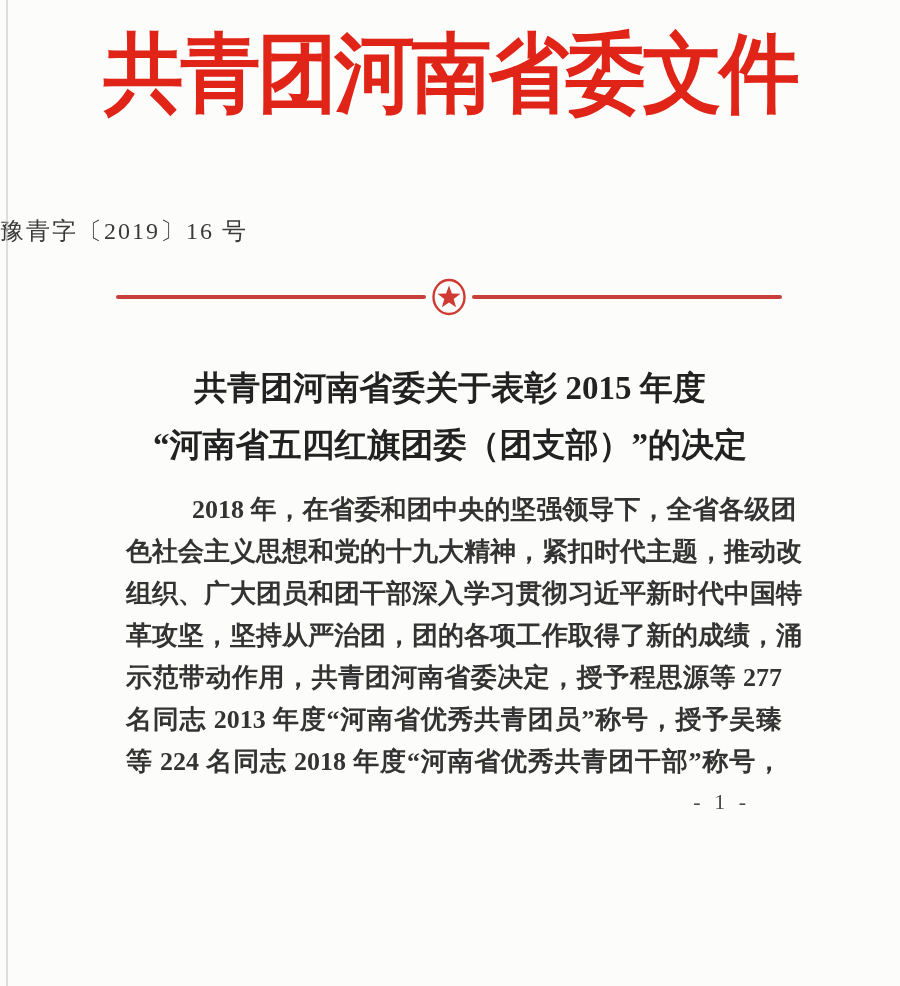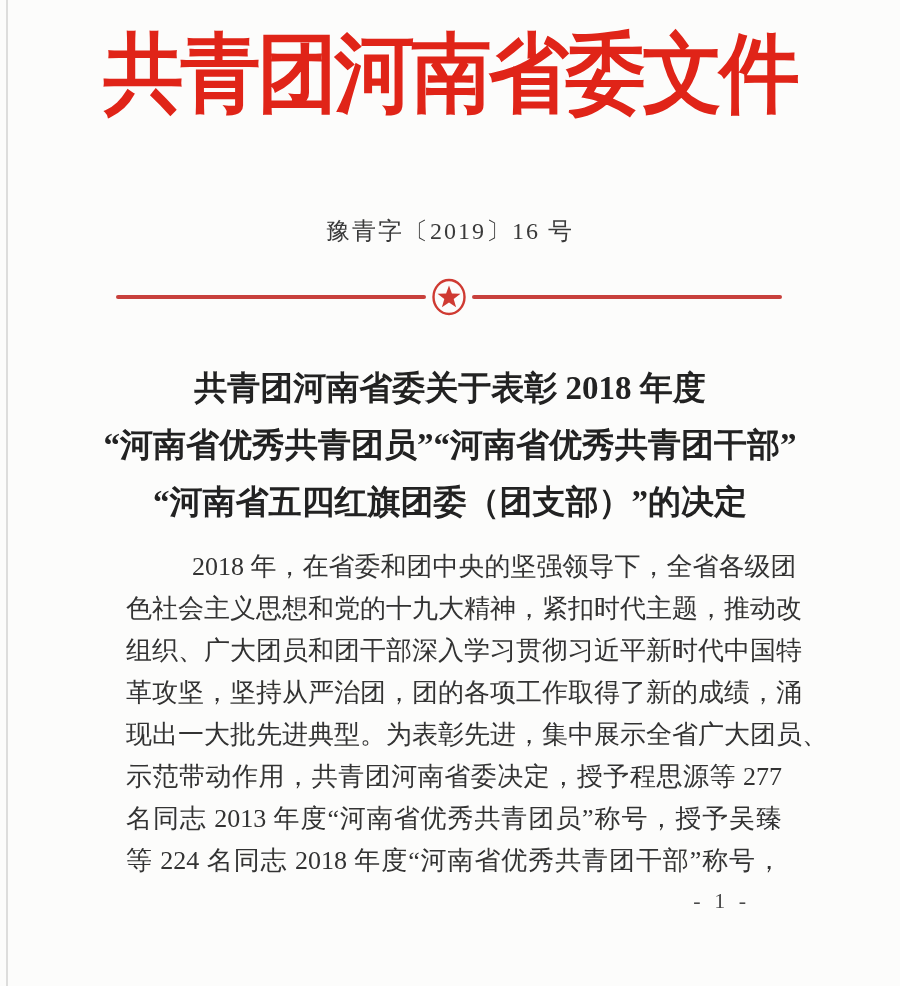--- a/index.html
+++ b/index.html
@@ -30,21 +30,21 @@
     font-size: 80px;
     font-weight: bold;
     line-height: 100px;
     letter-spacing: -3px;
     transform: scaleY(1.08);
     transform-origin: top center;
     white-space: nowrap;
   }
   .doc-number {
     margin-top: 94px;
-    text-align: center;
+    text-align: left;
     font-size: 24px;
     line-height: 34px;
     color: #3a3a3a;
     letter-spacing: 2px;
   }
   .divider {
     margin: 30px 118px 0 116px;
     display: flex;
     align-items: center;
     gap: 5px;
@@ -78,20 +78,21 @@
     margin: 15px 118px 0 126px;
     color: #333333;
     font-size: 26px;
   }
   .body-line {
     line-height: 42px;
     text-align: justify;
     text-align-last: justify;
     white-space: nowrap;
     letter-spacing: 0px;
+    font-weight: bold;
   }
   .body-line.first { text-indent: 66px; }
   .page-footer {
     margin-top: 6px;
     padding-right: 150px;
     text-align: right;
     font-size: 22px;
     color: #4a4a4a;
     letter-spacing: 4px;
   }
@@ -111,30 +112,28 @@
     <div class="star-wrap">
       <svg width="36" height="38" viewBox="0 0 36 38" aria-hidden="true">
         <ellipse cx="18" cy="19" rx="15.5" ry="17" fill="none" stroke="#cf3a32" stroke-width="2.4"></ellipse>
         <path d="M18 7.5 L20.9 15.6 L29.5 15.8 L22.7 21.0 L25.1 29.3 L18 24.4 L10.9 29.3 L13.3 21.0 L6.5 15.8 L15.1 15.6 Z" fill="#cf3a32"></path>
       </svg>
     </div>
     <div class="rule"></div>
   </div>
 
   <div class="doc-title">
-    <div class="t-line">共青团河南省委关于表彰 2018 年度</div>
-    <div class="t-line">“河南省优秀共青团员”“河南省优秀共青团干部”</div>
+    <div class="t-line">共青团河南省委关于表彰 2015 年度</div>
     <div class="t-line">“河南省五四红旗团委（团支部）”的决定</div>
   </div>
 
   <div class="body-text">
     <div class="body-line first">2018 年，在省委和团中央的坚强领导下，全省各级团</div>
     <div class="body-line">色社会主义思想和党的十九大精神，紧扣时代主题，推动改</div>
     <div class="body-line">组织、广大团员和团干部深入学习贯彻习近平新时代中国特</div>
     <div class="body-line">革攻坚，坚持从严治团，团的各项工作取得了新的成绩，涌</div>
-    <div class="body-line">现出一大批先进典型。为表彰先进，集中展示全省广大团员、</div>
     <div class="body-line">示范带动作用，共青团河南省委决定，授予程思源等 277</div>
     <div class="body-line">名同志 2013 年度“河南省优秀共青团员”称号，授予吴臻</div>
     <div class="body-line">等 224 名同志 2018 年度“河南省优秀共青团干部”称号，</div>
   </div>
 
   <div class="page-footer">- 1 -</div>
 </div>
 
 </body></html>

